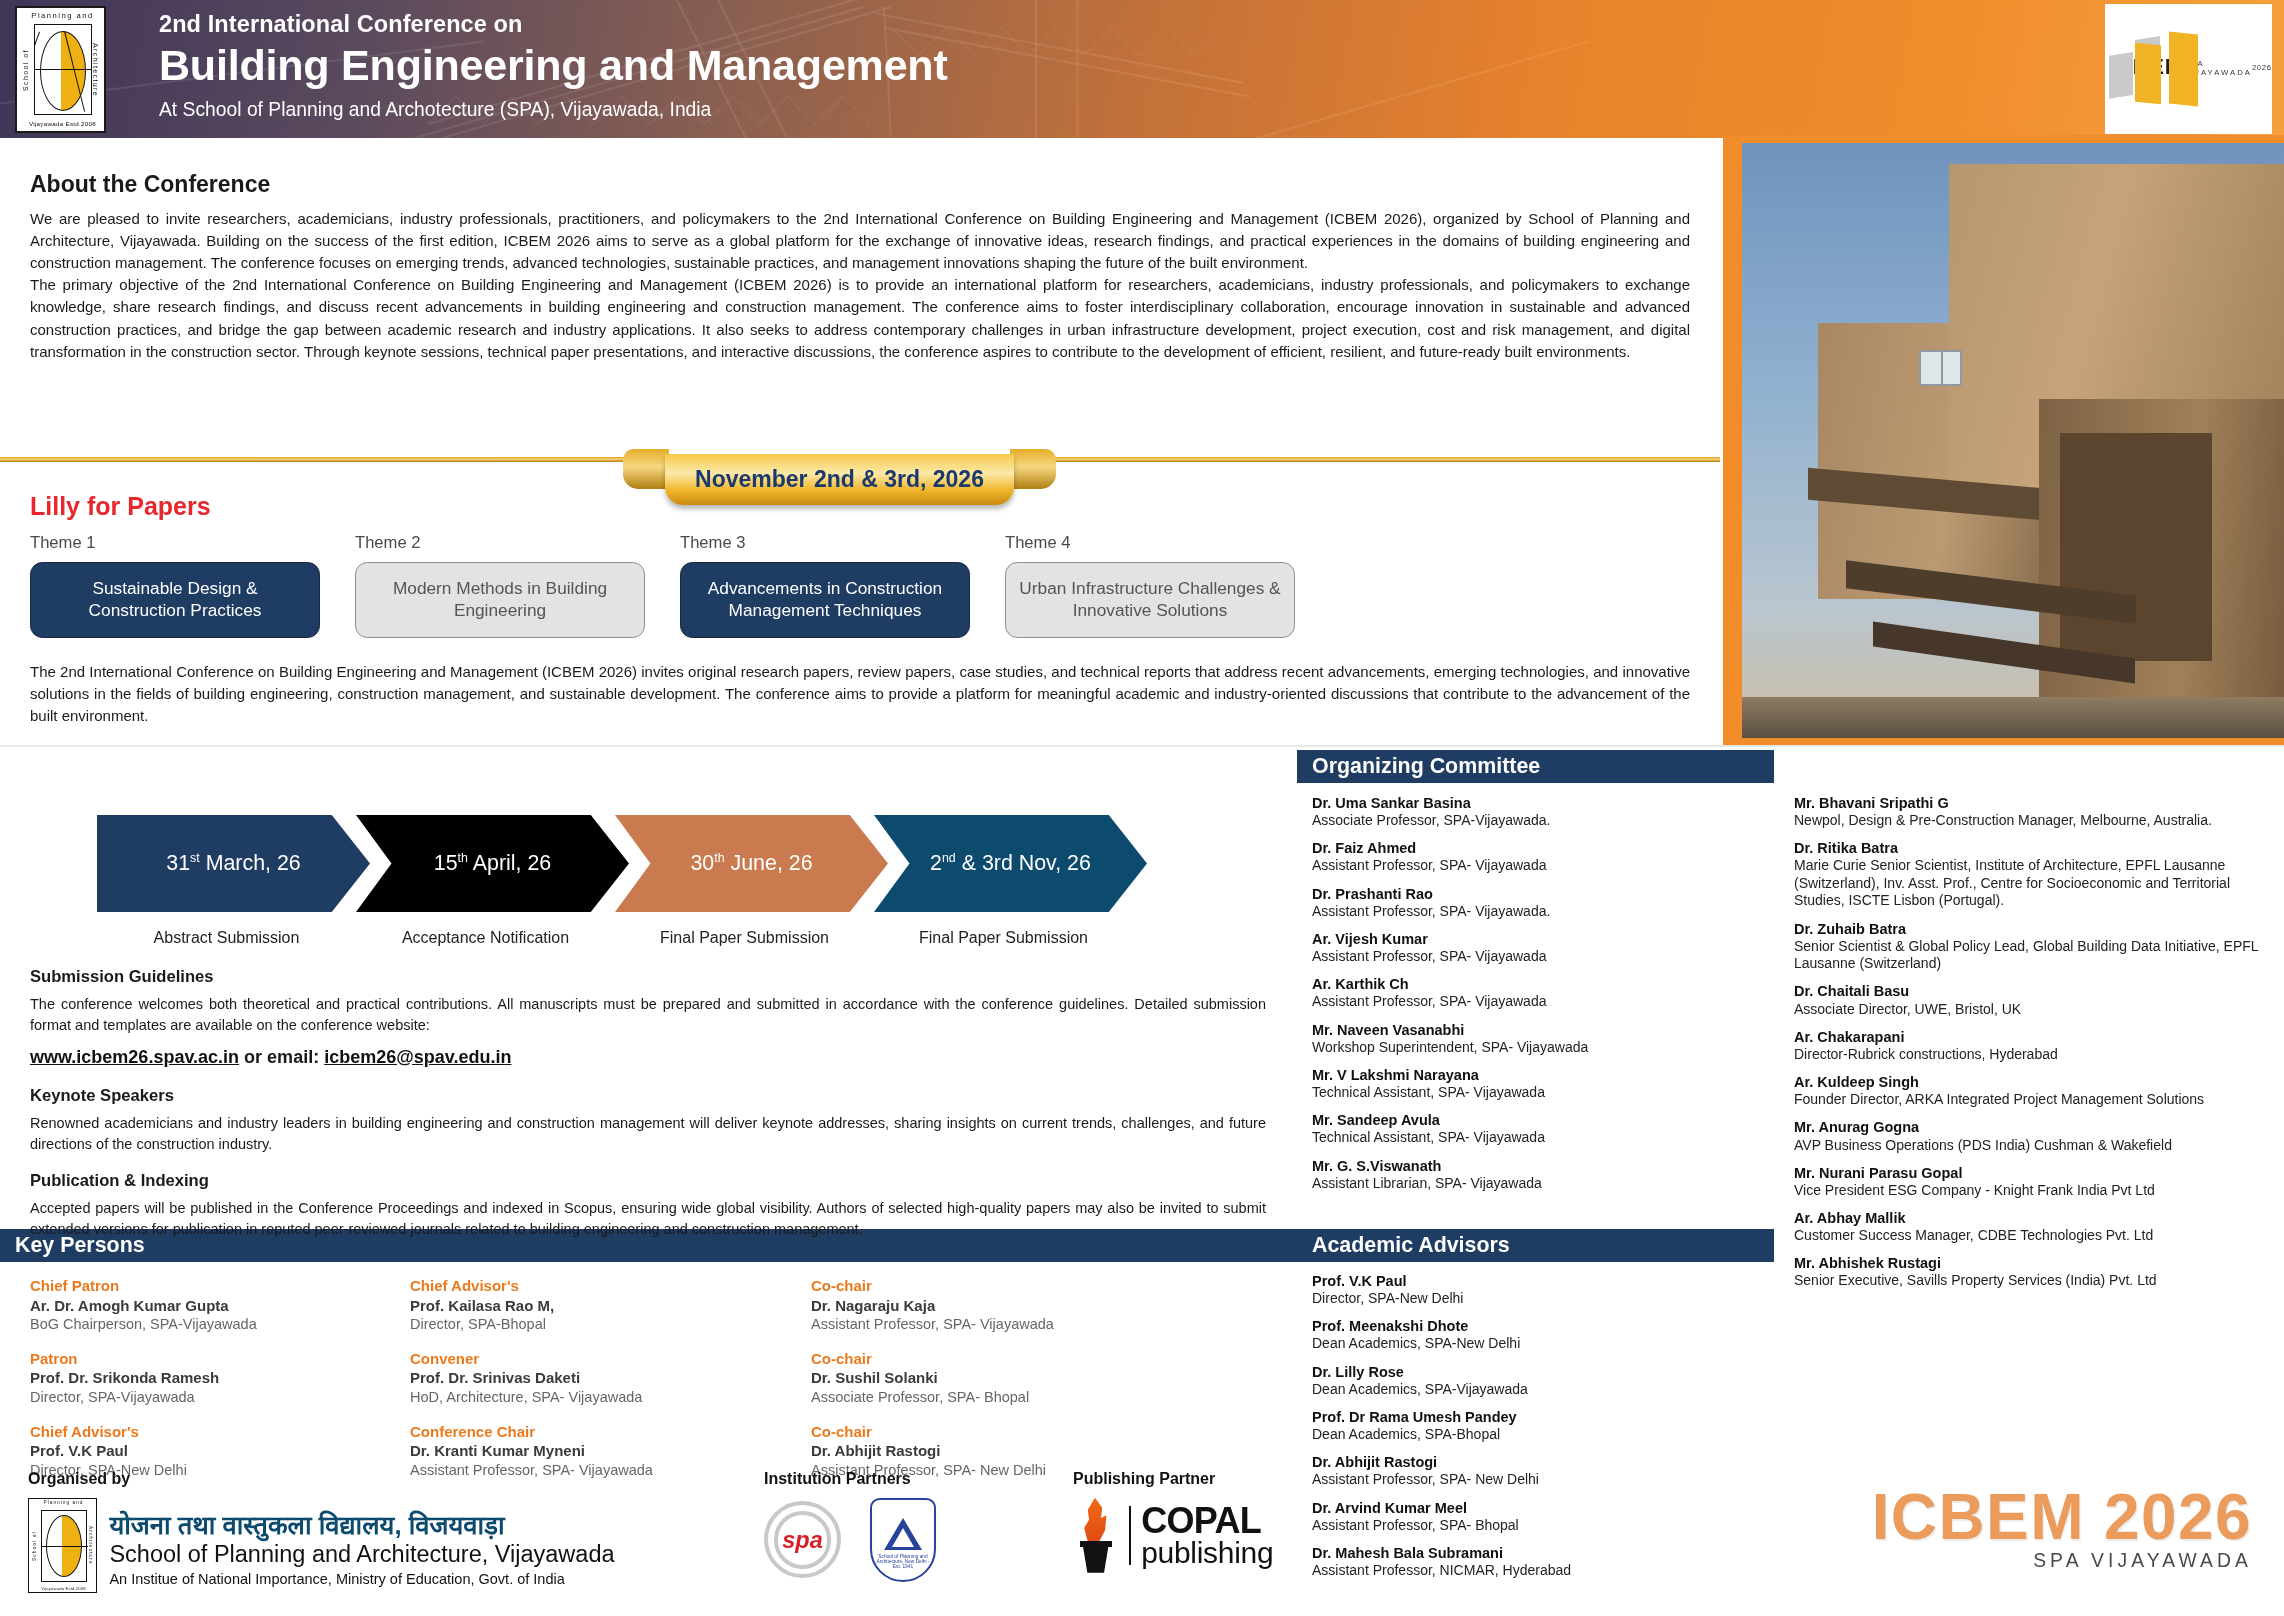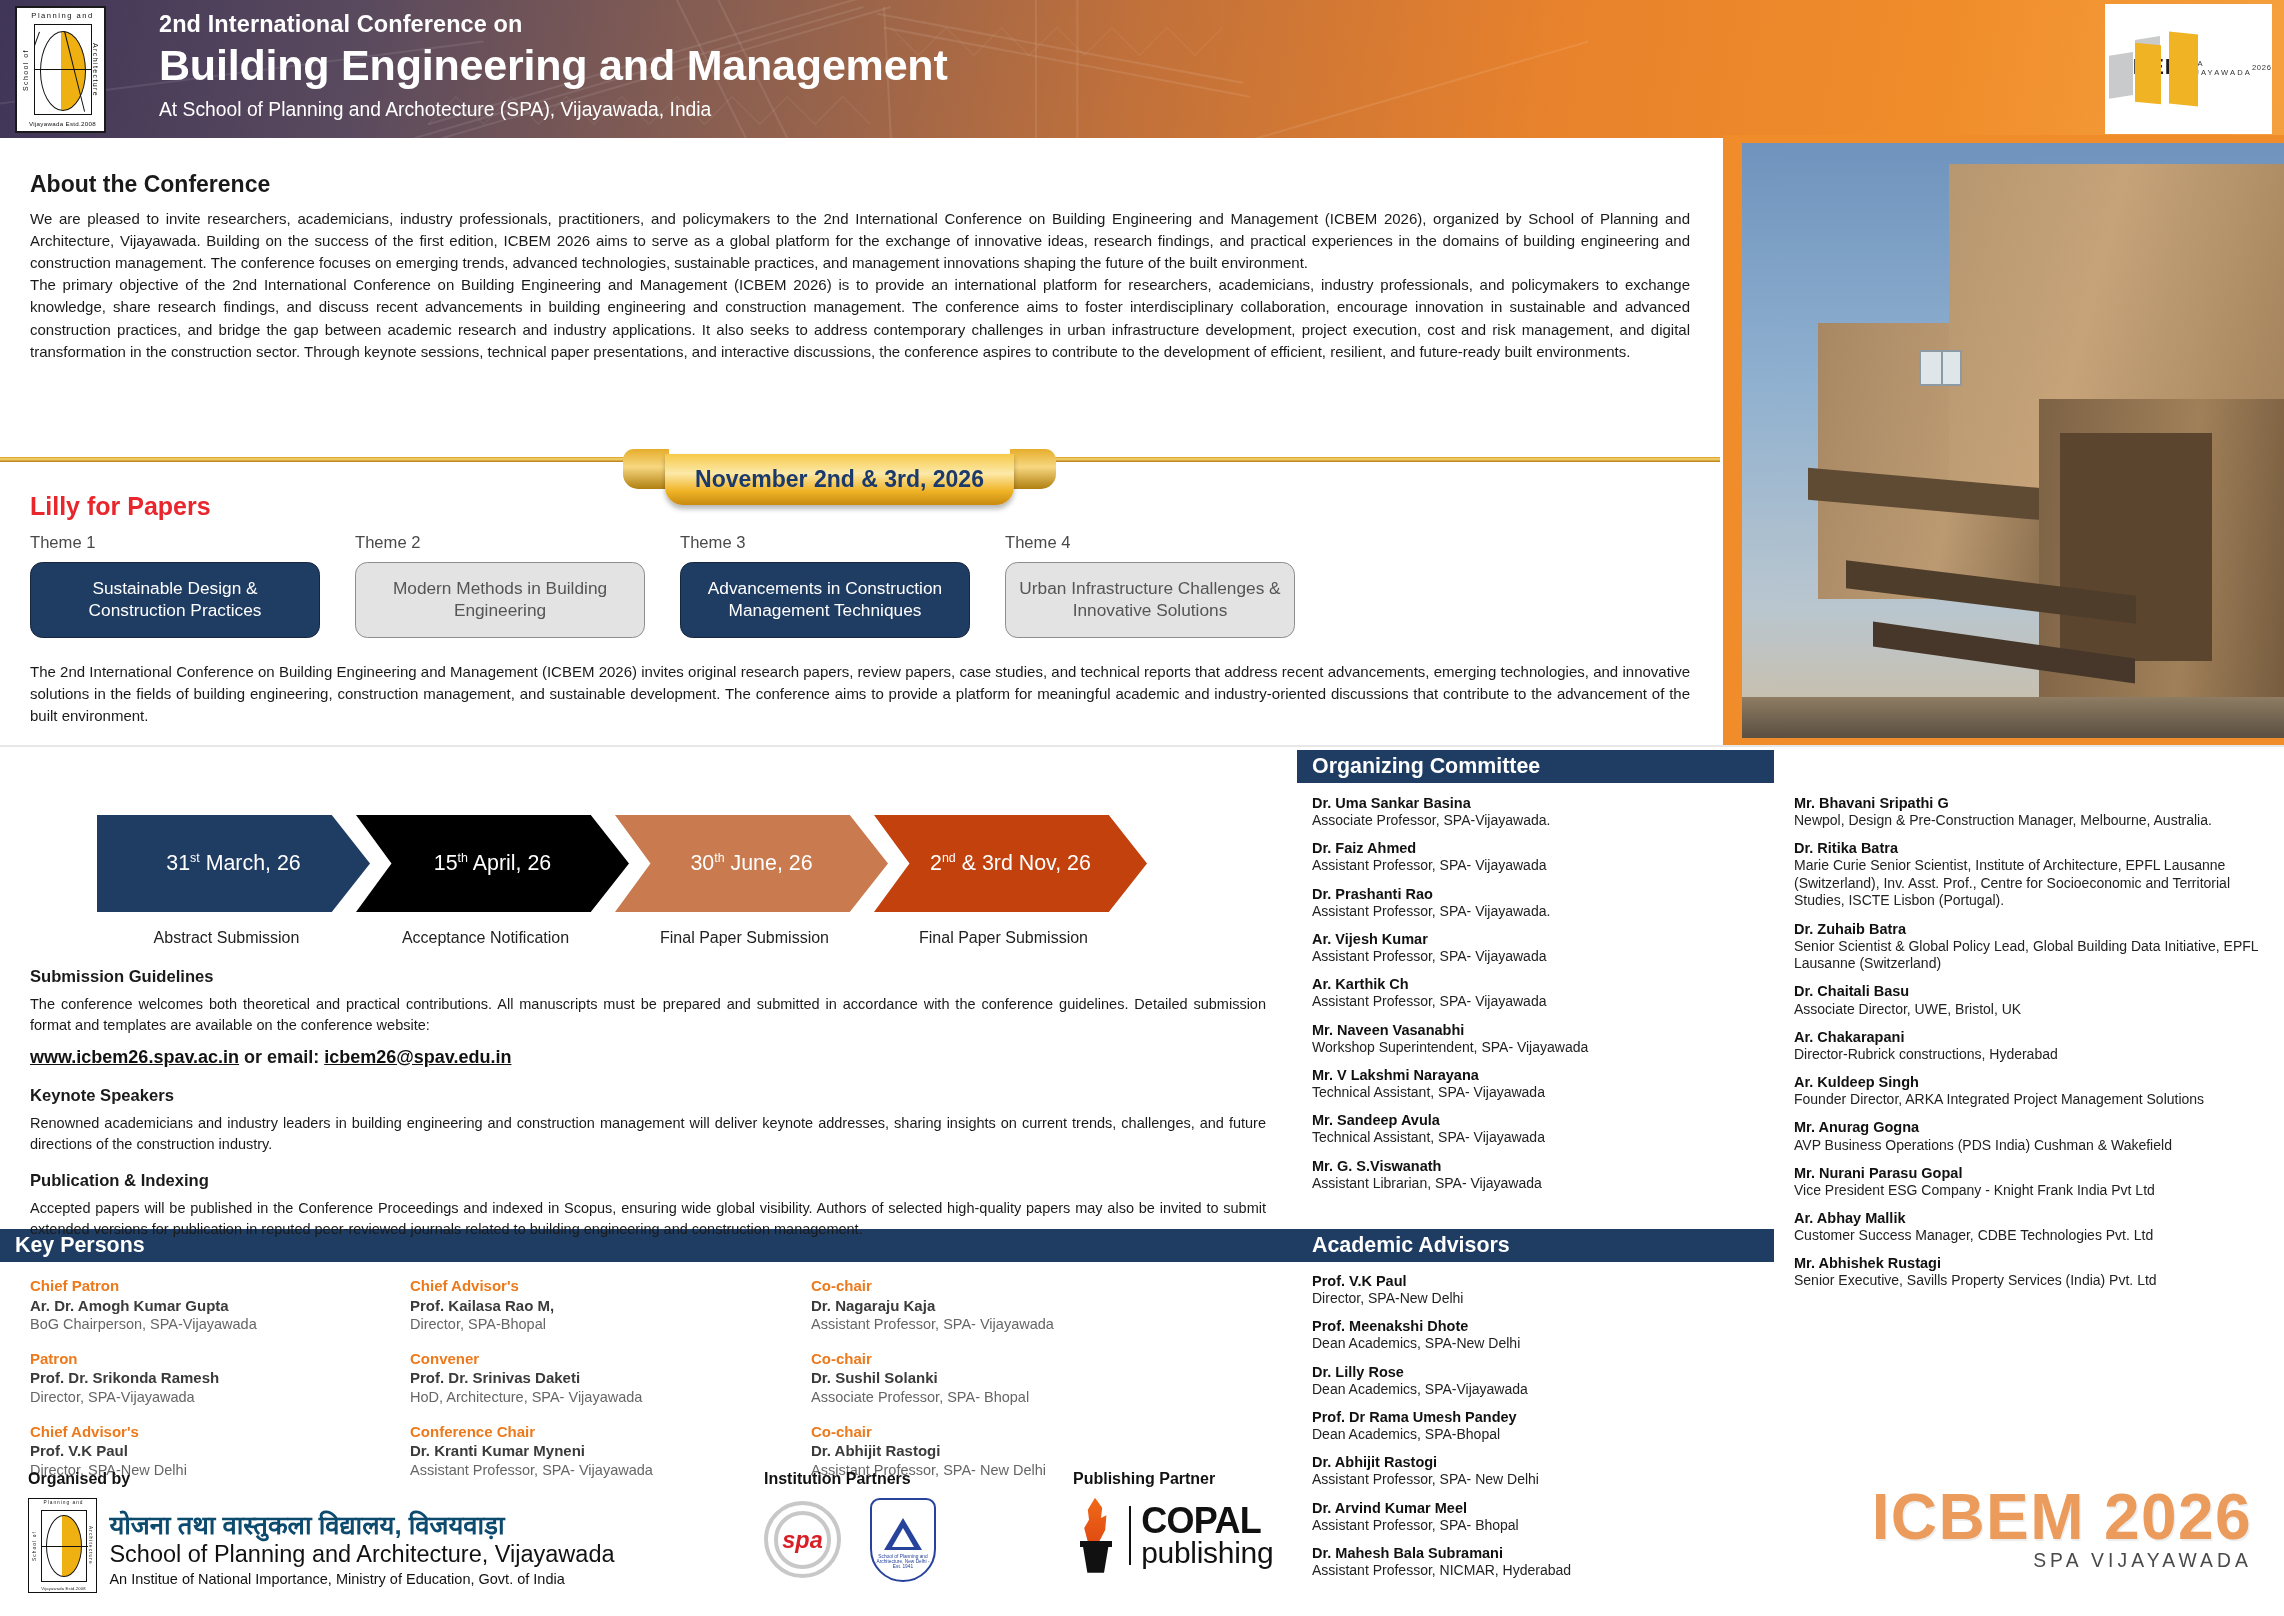--- a/index.html
+++ b/index.html
@@ -394,21 +394,21 @@
   <div class="timeline">
     <div class="chev" style="background: rgb(31, 60, 99);">
       <span><span>31</span><sup>st</sup><span> March, 26</span></span>
     </div>
     <div class="chev" style="background: #000000;">
       <span><span>15</span><sup>th</sup><span> April, 26</span></span>
     </div>
     <div class="chev" style="background: rgb(201, 122, 78);">
       <span><span>30</span><sup>th</sup><span> June, 26</span></span>
     </div>
-    <div class="chev" style="background: #c2410c;">
+    <div class="chev" style="background: #0c4a6e;">
       <span><span>2</span><sup>nd</sup><span> &amp; 3rd Nov, 26</span></span>
     </div>
   </div>
   <div class="tl-labels">
     <div>Abstract Submission</div>
     <div>Acceptance Notification</div>
     <div>Final Paper Submission</div>
     <div>Final Paper Submission</div>
   </div>
 

